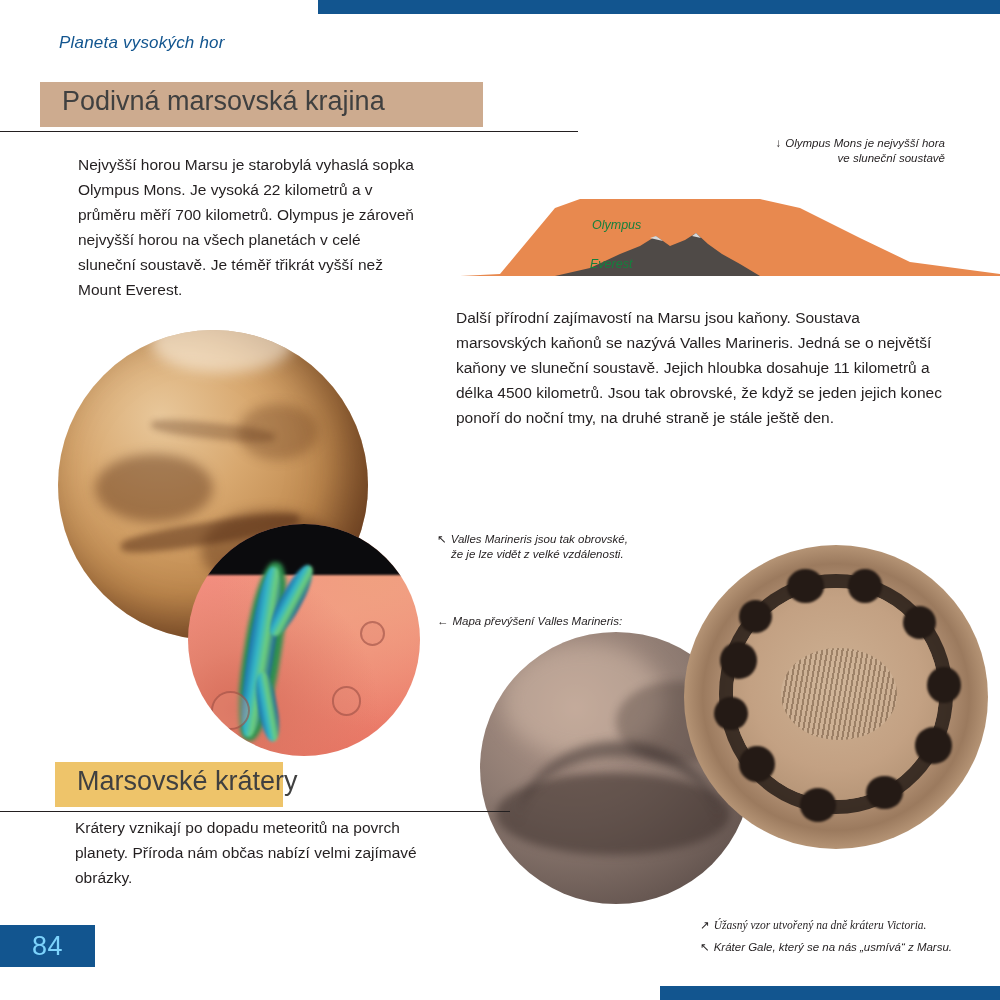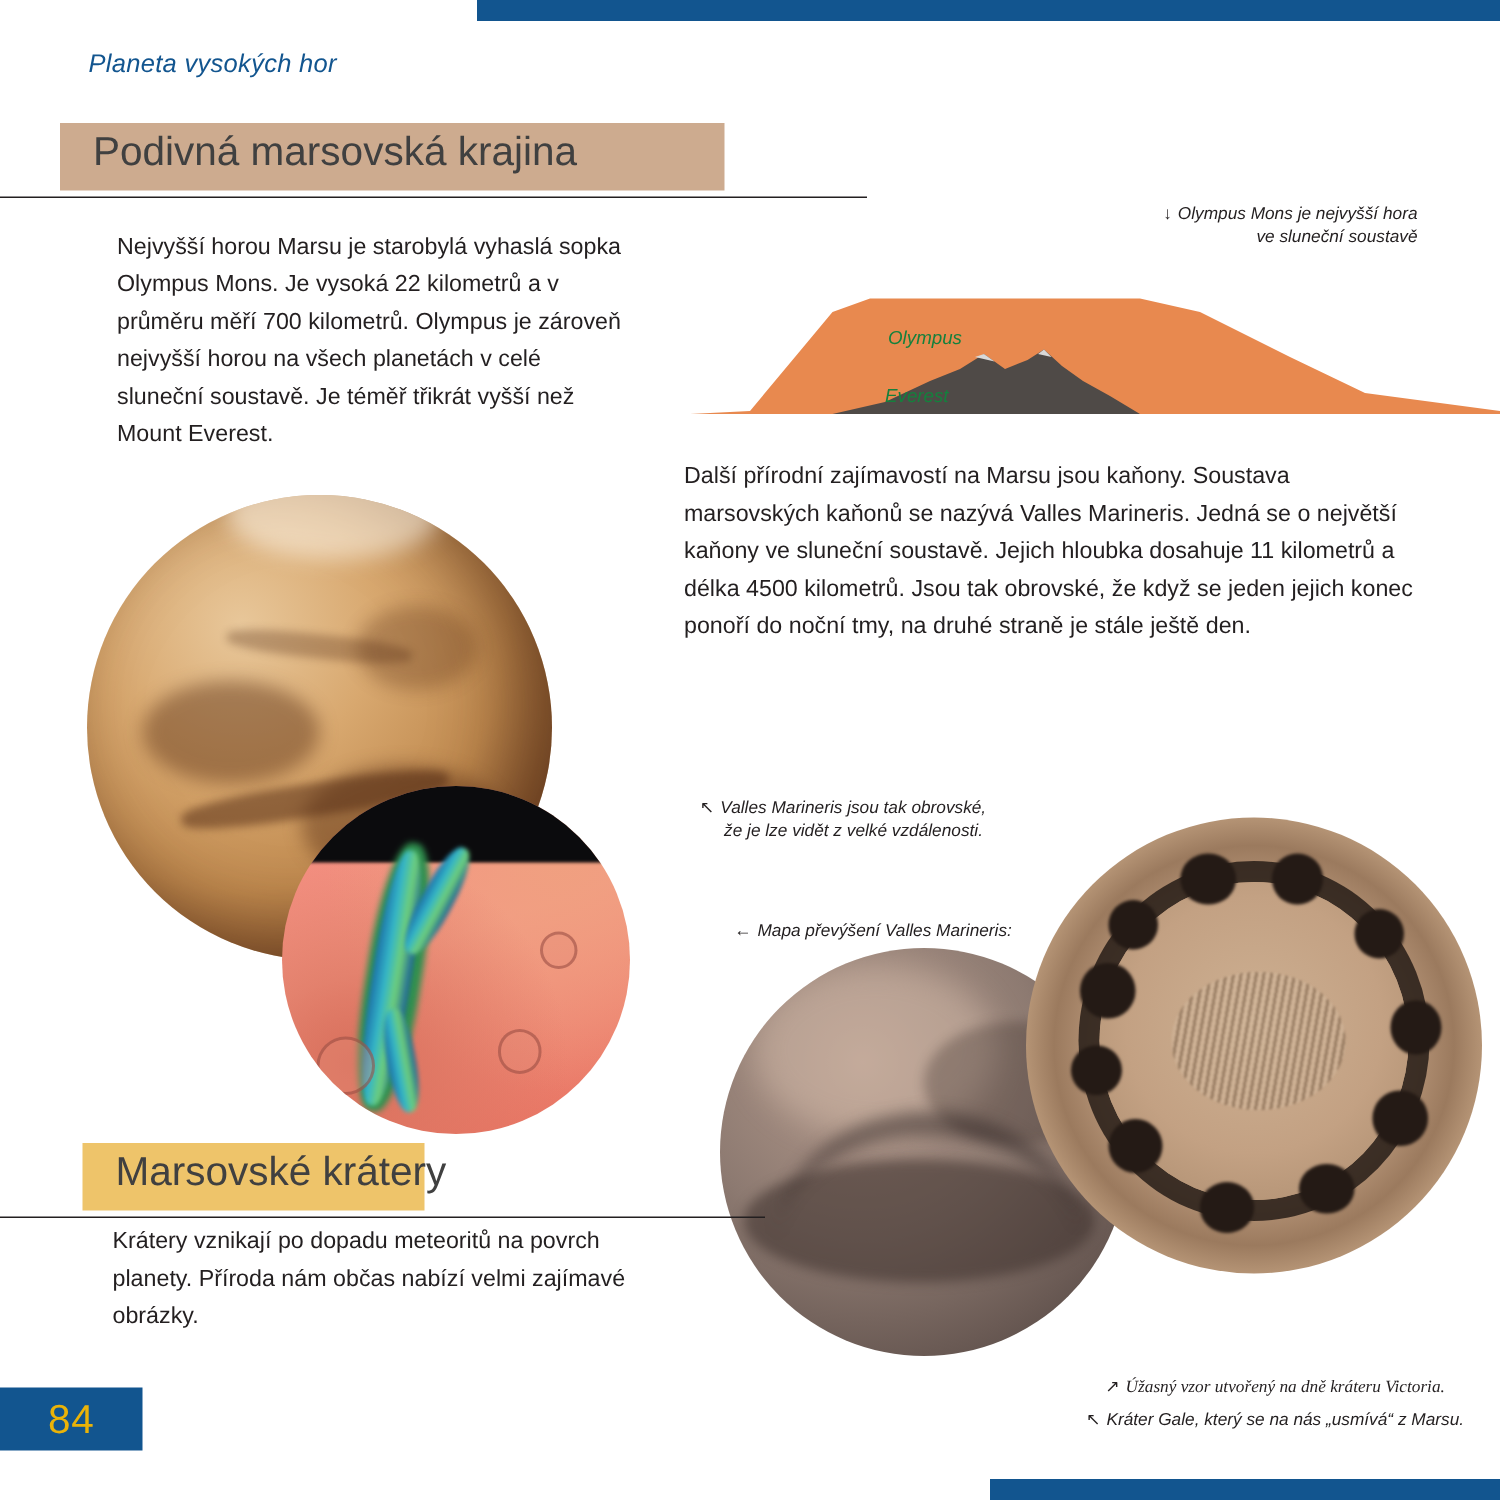--- a/index.html
+++ b/index.html
@@ -33,21 +33,21 @@
     height: 14px;
     background: #12558f;
   }
   .page-num-box {
     position: absolute;
     left: 0;
     top: 925px;
     width: 95px;
     height: 42px;
     background: #12558f;
-    color: #eab308;
+    color: #7dd3fc;
     font-size: 27px;
     line-height: 42px;
     text-align: center;
     letter-spacing: 0.5px;
   }
 
   
   .running-head {
     position: absolute;
     left: 59px;
@@ -104,21 +104,20 @@
   #text-col-right { left: 456px; top: 305px; width: 490px; }
   #text-craters { left: 75px; top: 815px; width: 375px; }
 
   
   .caption {
     position: absolute;
     font-style: italic;
     font-size: 11.5px;
     line-height: 15px;
     color: #231f20;
-    text-align: center;
   }
   .caption .arrow { font-style: normal; margin-right: 4px; }
 
   #cap-olympus { left: 645px; top: 136px; width: 300px; text-align: right; }
   #cap-valles-1 { left: 437px; top: 532px; width: 250px; }
   #cap-valles-2 { left: 437px; top: 578px; width: 290px; margin-top: 36px; }
   #cap-victoria { left: 700px; top: 918px; width: 300px; font-family: Liberation Serif, serif; }
   #cap-gale { left: 700px; top: 940px; width: 300px; }
   .cap-indent { padding-left: 14px; display: block; }
 

